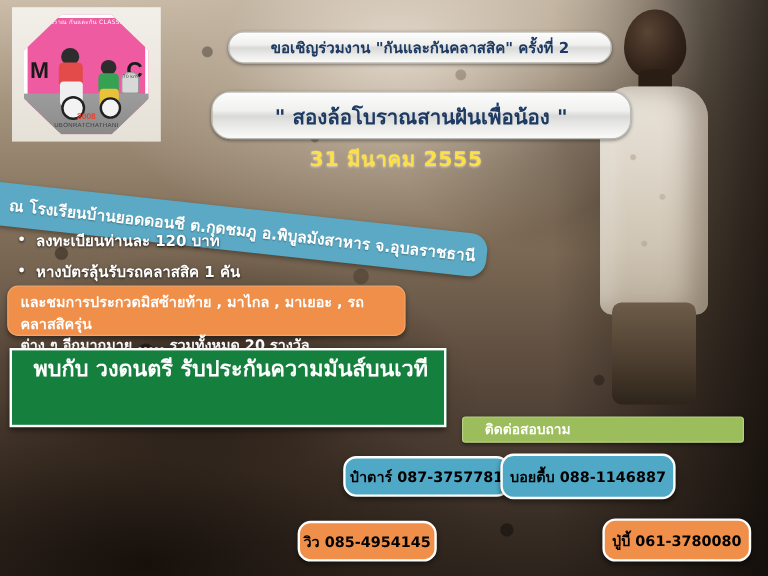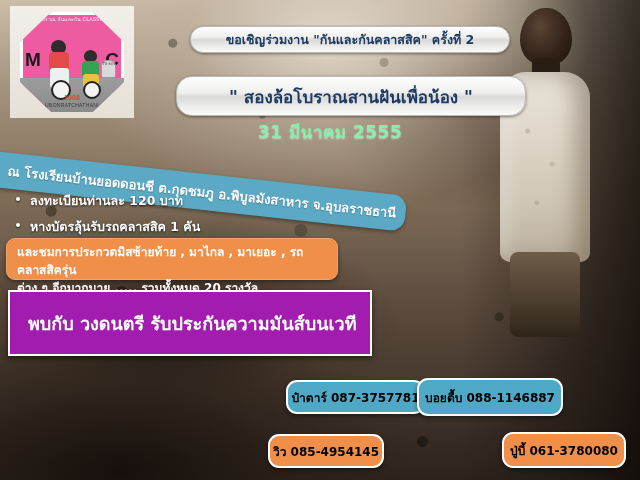--- a/index.html
+++ b/index.html
@@ -153,21 +153,21 @@
   #pill-invite{
     left:190px;top:26px;width:318px;height:25px;
     font-size:12.5px;font-weight:700;
   }
   #pill-theme{
     left:176px;top:76px;width:348px;height:38px;
     font-size:17px;font-weight:700;
   }
   .date-line{
     position:absolute;left:258px;top:118px;width:190px;
-    font-size:17px;font-weight:700;color:#86efac;
+    font-size:17px;font-weight:700;color:#fde047;
     text-shadow:0 1px 2px rgba(255,255,255,.55);
     letter-spacing:.5px;
   }
 
   
   .ribbon{
     position:absolute;left:-16px;top:150px;width:424px;height:36px;
     background:#5ba9c4;
     transform:rotate(6.2deg);
     transform-origin:left center;
@@ -202,23 +202,23 @@
     border-radius:9px;
     border:1px solid #f2a469;
     box-shadow:0 2px 4px rgba(0,0,0,.4);
     padding:4px 10px;box-sizing:border-box;
     color:#ffffff;font-size:12px;font-weight:700;line-height:1.5;
   }
 
   
   #black-banner{
     position:absolute;left:8px;top:290px;width:360px;height:62px;
-    background:#a21caf;
+    background:#15803d;
     border:2px solid #ffffff;
-    display:flex;align-items:center;
+    display:flex;
     box-shadow:0 2px 5px rgba(0,0,0,.55);
   }
   #black-banner span{
     display:block;padding-left:18px;
     color:#ffffff;font-size:18px;font-weight:700;white-space:nowrap;
   }
 
   
   #green-bar{
     position:absolute;left:385px;top:347px;width:233px;height:20px;
@@ -238,21 +238,21 @@
     border-radius:11px;
     border:2px solid #ffffff;
     box-shadow:0 2px 4px rgba(0,0,0,.45);
     display:flex;align-items:center;justify-content:center;
     color:#000000;font-size:12px;font-weight:700;white-space:nowrap;
   }
   .cbtn.blue{background:#4fa9c6;}
   .cbtn.orange{background:#ef8f4a;}
   #btn-padarn{left:286px;top:380px;width:135px;height:30px;}
   #btn-boytueb{left:417px;top:378px;width:142px;height:34px;}
-  #btn-wiw{left:268px;top:434px;width:112px;height:30px;border-radius:11px;}
+  #btn-wiw{left:248px;top:434px;width:112px;height:30px;border-radius:11px;}
   #btn-tee{left:385px;top:434px;width:112px;height:30px;}
   #btn-pubee{left:502px;top:432px;width:120px;height:32px;}
 </style>
 </head>
 <body>
 
 <div id="poster">
 
   <div class="bg-base"></div>
   <div class="bg-grain"></div>
@@ -311,19 +311,22 @@
 
   <div id="orange-box">
     <div>และชมการประกวดมิสซ้ายท้าย , มาไกล , มาเยอะ , รถคลาสสิครุ่น</div>
     <div>ต่าง ๆ อีกมากมาย ..... รวมทั้งหมด 20 รางวัล</div>
   </div>
 
   <div id="black-banner">
     <span>พบกับ วงดนตรี รับประกันความมันส์บนเวที</span>
   </div>
 
+  <div id="green-bar">
+    <span>ติดต่อสอบถาม</span>
+  </div>
 
   <div class="cbtn blue" id="btn-padarn">ป๋าตาร์ 087-3757781</div>
   <div class="cbtn blue" id="btn-boytueb">บอยตื้บ 088-1146887</div>
   <div class="cbtn orange" id="btn-wiw">วิว 085-4954145</div>
   <div class="cbtn orange" id="btn-pubee">ปู่บี้ 061-3780080</div>
 
 </div>
 
 </body></html>

